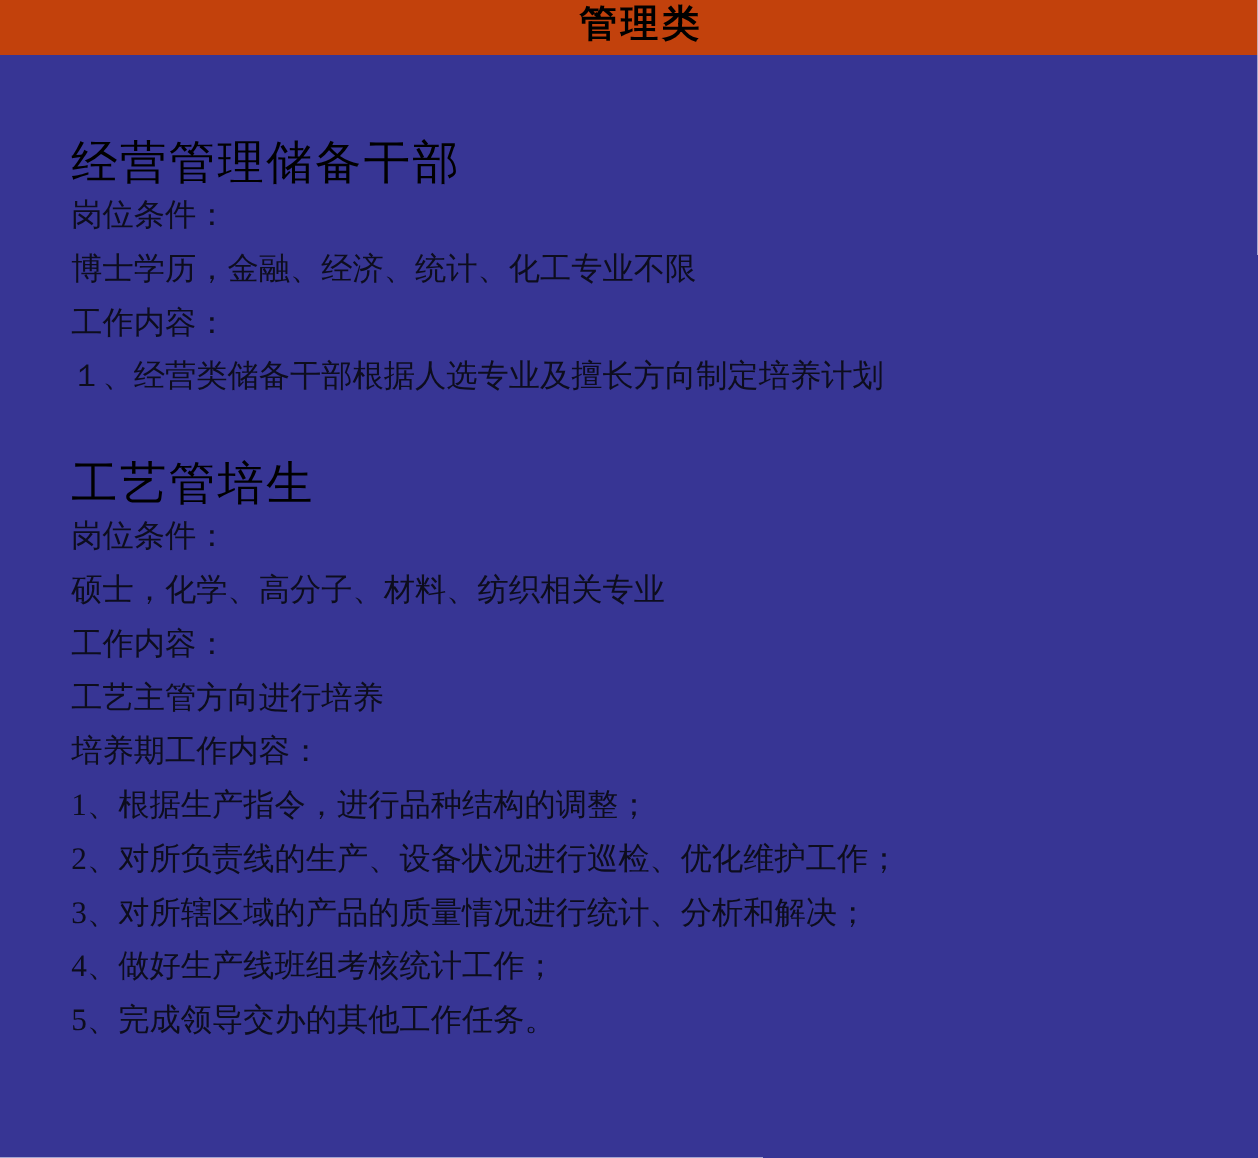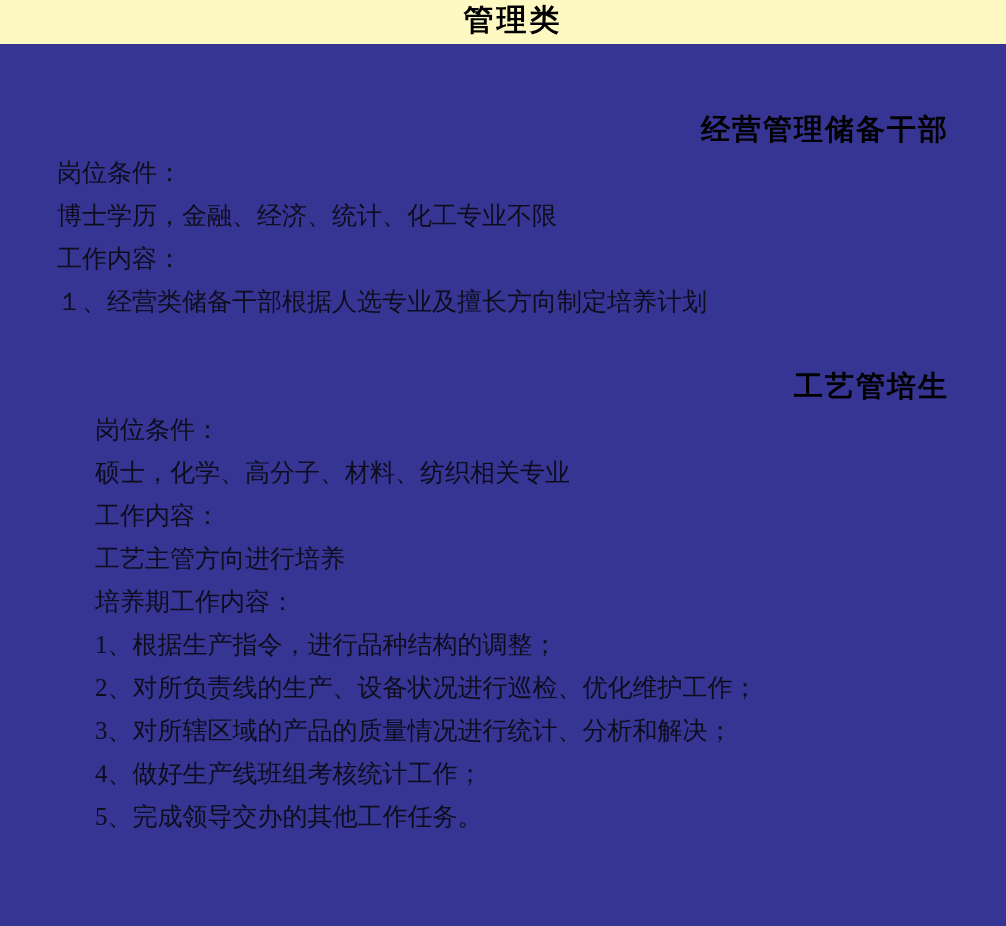--- a/index.html
+++ b/index.html
@@ -6,21 +6,21 @@
   html, body {
     width: 1006px;
     height: 926px;
     background: #ffffff;
     font-family: "Liberation Sans", "DejaVu Sans", sans-serif;
     overflow: hidden;
   }
   .top-band {
     width: 1006px;
     height: 44px;
-    background: #fef9c3;
+    background: #c2410c;
     display: flex;
     align-items: center;
     justify-content: center;
     padding-left: 20px;
   }
   .page-title {
     font-size: 30px;
     font-weight: bold;
     color: #000000;
     letter-spacing: 3px;
@@ -29,26 +29,25 @@
   }
   .blue-panel {
     width: 1006px;
     height: 882px;
     background: #373594;
     padding: 64px 57px 0 57px;
     overflow: hidden;
   }
   .job-section + .job-section {
     margin-top: 42px;
-    margin-left: 38px;
   }
   .section-title {
-    text-align: right;
-    font-size: 29px;
-    font-weight: bold;
+    text-align: left;
+    font-size: 37px;
+    font-weight: normal;
     color: #000000;
     letter-spacing: 2px;
     line-height: 43px;
   }
   .body-line {
     font-size: 25px;
     line-height: 43px;
     color: #0d0d1d;
     font-weight: normal;
     white-space: nowrap;

